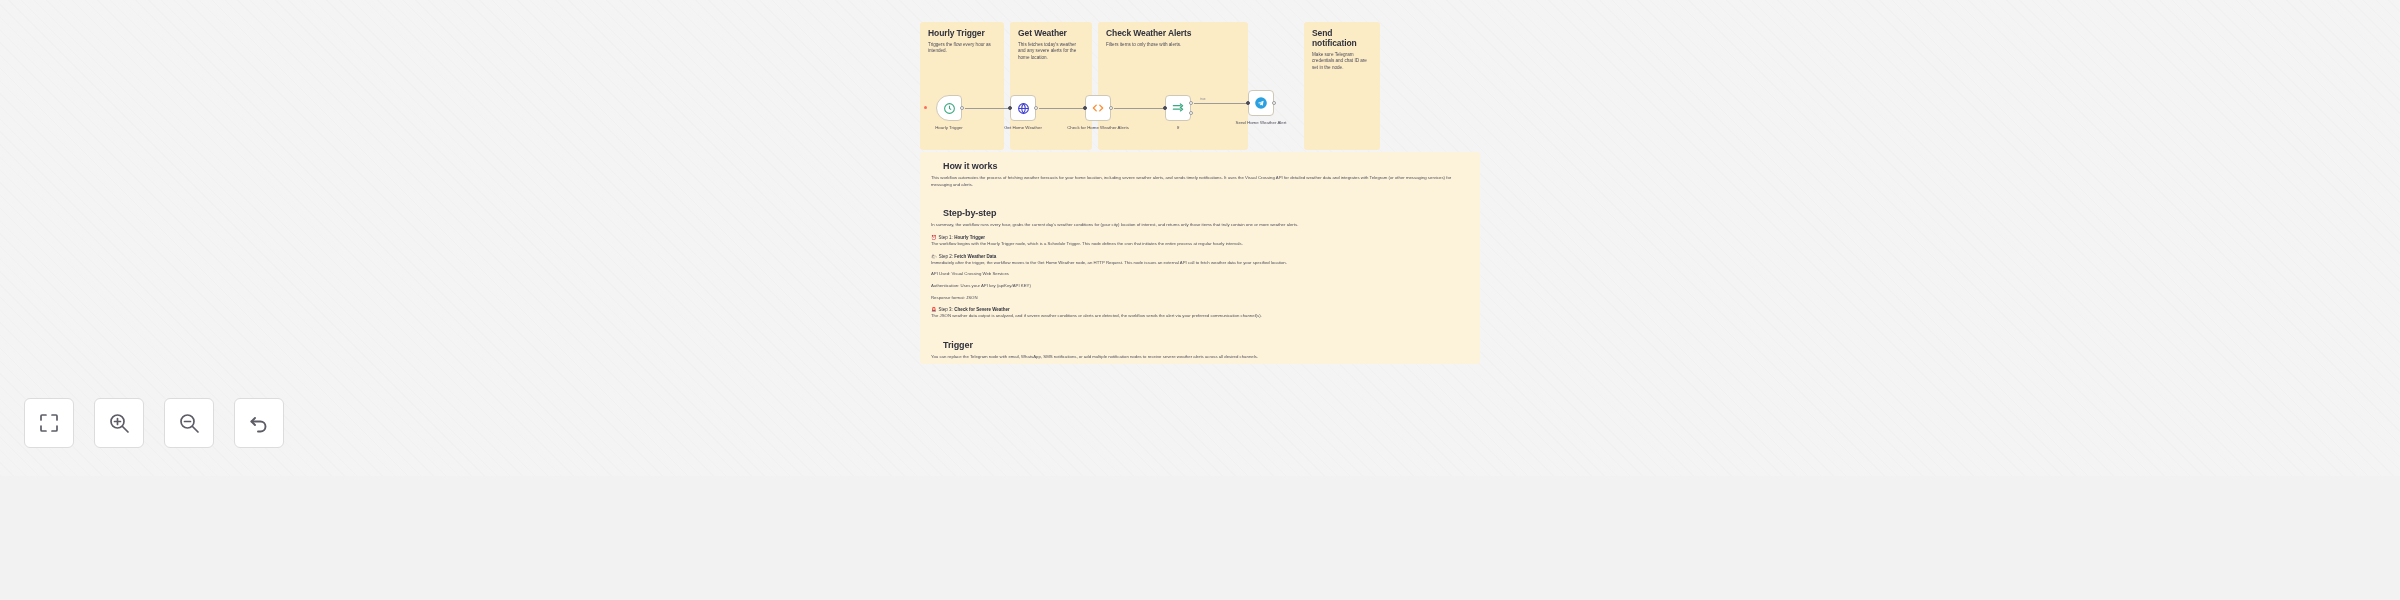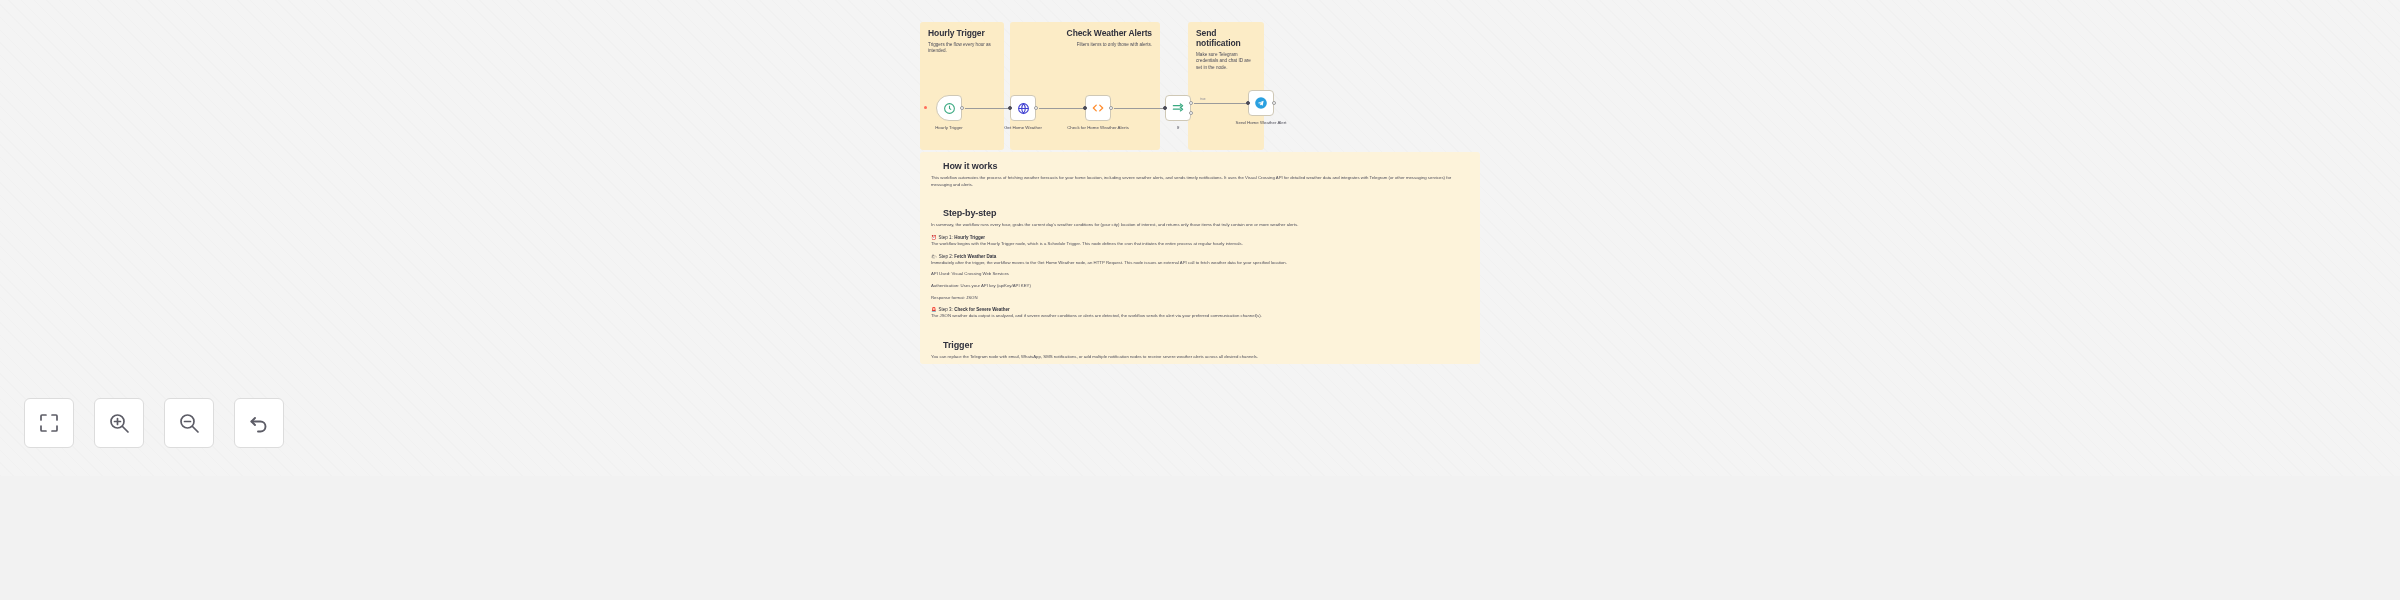--- a/index.html
+++ b/index.html
@@ -28,23 +28,23 @@
   }
   .sticky {
     background: #fcecc6;
     border-radius: 3px;
     padding: 7px 8px 4px 8px;
     position: relative;
     flex: 0 0 auto;
   }
   .sticky.w1 { width: 84px; }
   .sticky.w2 { width: 82px; }
-  .sticky.w3 { width: 150px; text-align: right; }
+  .sticky.w3 { width: 150px; }
   .sticky.w4 { width: 2px; background: transparent; }
-  .sticky.w5 { width: 76px; }
+  .sticky.w5 { width: 76px; margin-left: 28px; }
   .sticky-title {
     font-size: 8.5px;
     font-weight: bold;
     color: #30313d;
     line-height: 1.15;
     letter-spacing: -0.1px;
     margin-bottom: 3px;
   }
   .sticky-desc {
     font-size: 4.6px;
@@ -183,20 +183,24 @@
 
 <div id="canvas">
 
   <div id="workflow">
 
     <div class="sticky w1">
       <div class="sticky-title">Hourly Trigger</div>
       <div class="sticky-desc">Triggers the flow every hour as intended.</div>
     </div>
 
+    <div class="sticky w2">
+      <div class="sticky-title">Get Weather</div>
+      <div class="sticky-desc">This fetches today's weather and any severe alerts for the home location.</div>
+    </div>
 
     <div class="sticky w3">
       <div class="sticky-title">Check Weather Alerts</div>
       <div class="sticky-desc">Filters items to only those with alerts.</div>
     </div>
 
     <div class="sticky w4"></div>
 
     <div class="sticky w5">
       <div class="sticky-title">Send notification</div>

